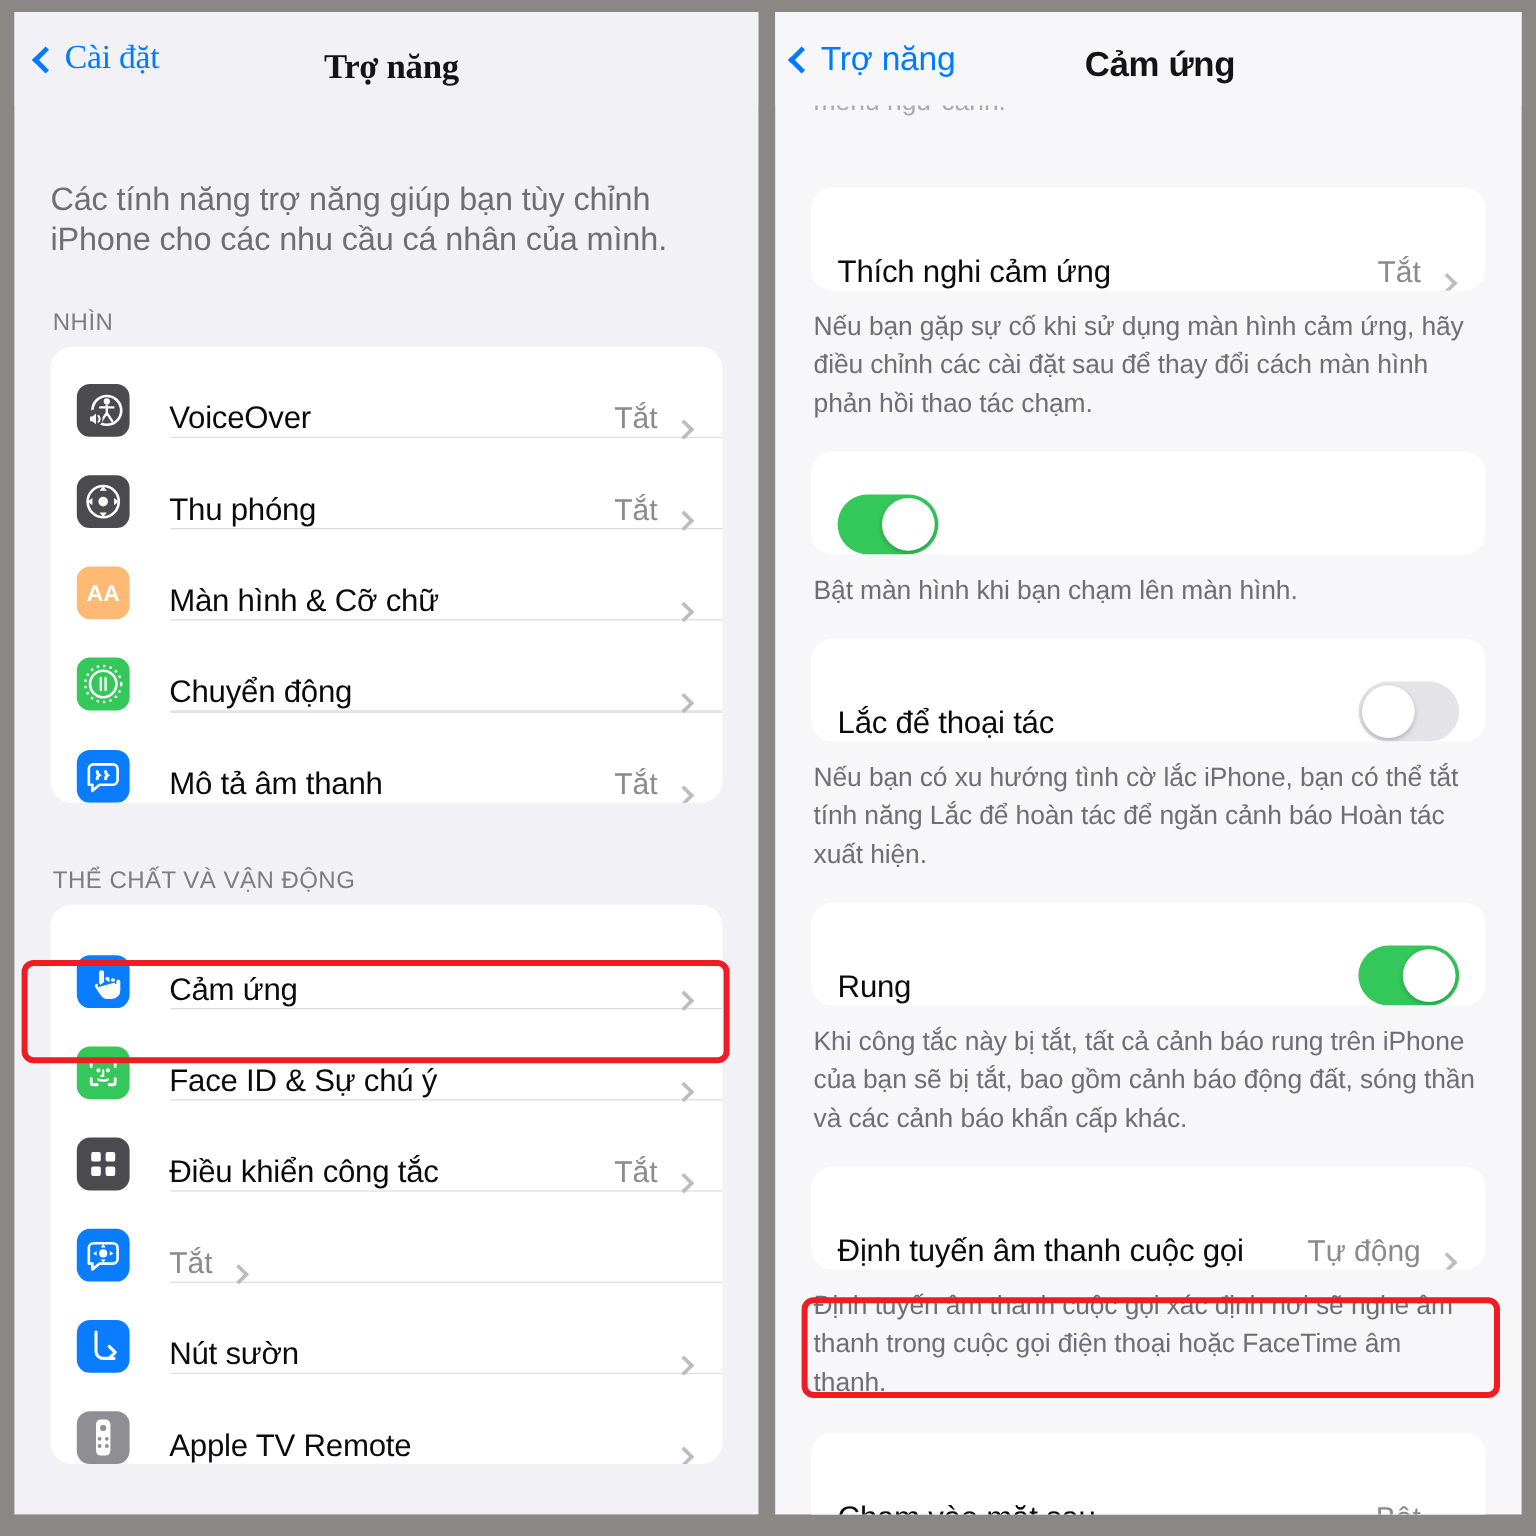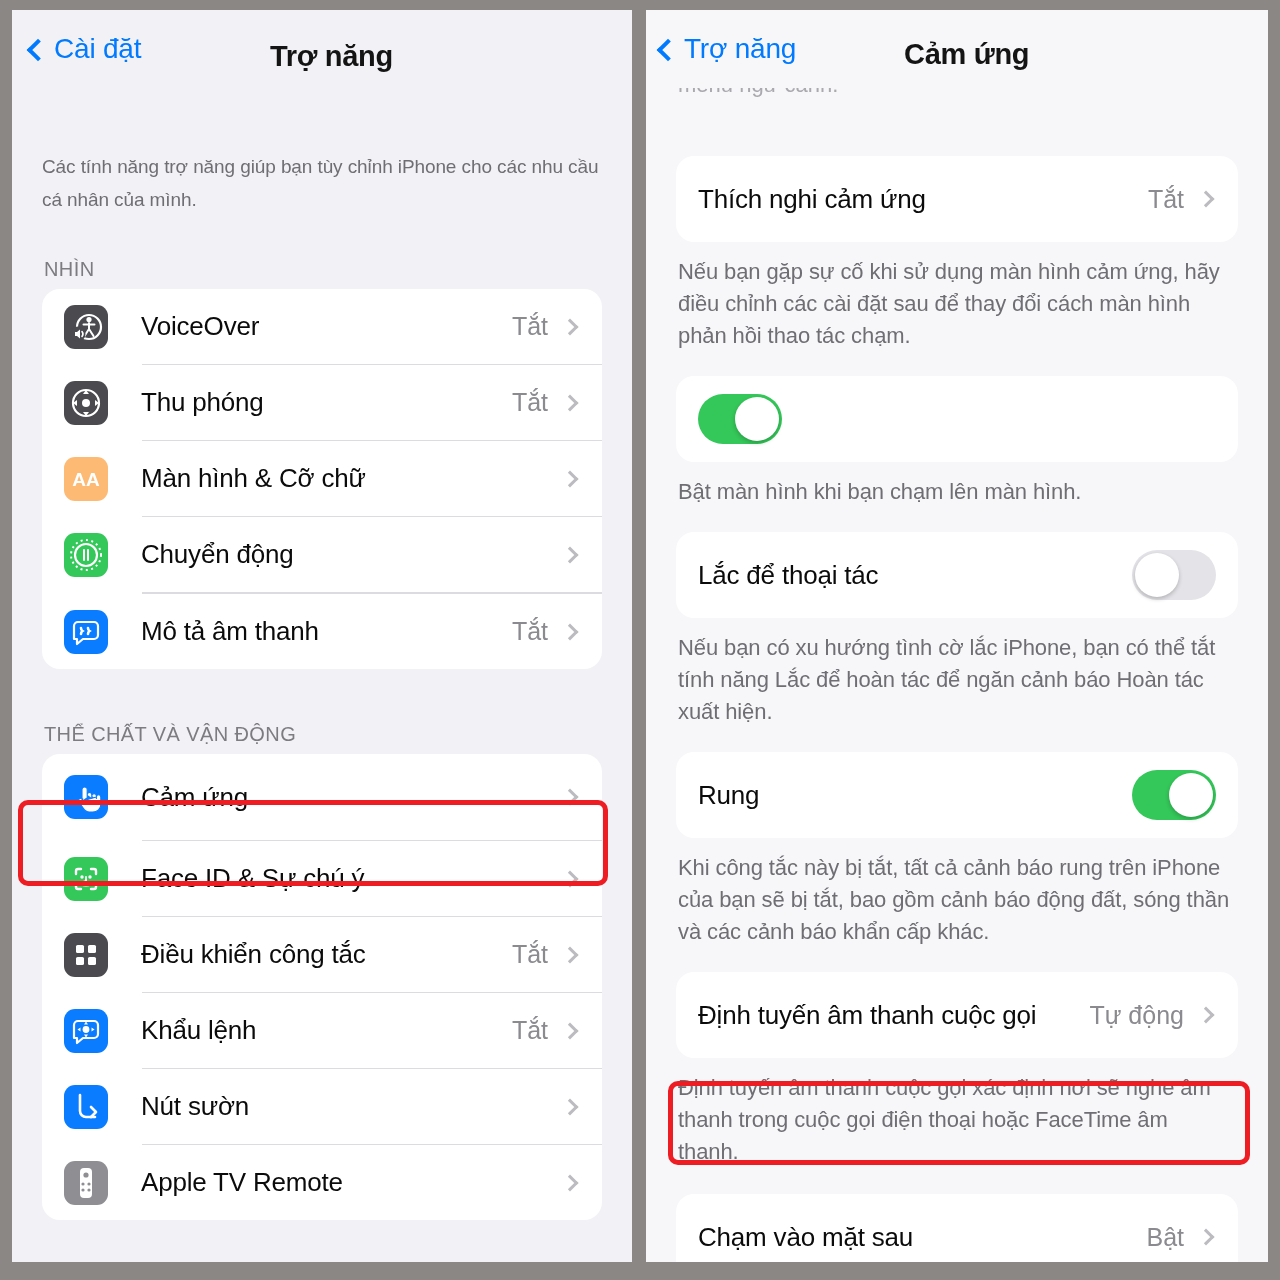--- a/index.html
+++ b/index.html
@@ -25,21 +25,21 @@
   #panel-left  { left: 12px;  width: 620px; background: #f2f2f6; }
   #panel-right { left: 646px; width: 622px; background: #f7f7fa; }
 
   
   .navbar {
     position: relative;
     height: 78px;
     display: flex;
     align-items: center;
   }
-  #panel-left  .navbar { background: #f2f2f6; }
+  #panel-left  .navbar { background: #f2f2f6; font-family: Liberation Serif, serif; }
   #panel-right .navbar { background: #f7f7fa; }
 
   .back-btn {
     display: flex;
     align-items: center;
     gap: 6px;
     color: #007aff;
     font-size: 28px;
     letter-spacing: -0.2px;
     cursor: pointer;
@@ -63,21 +63,21 @@
     letter-spacing: -0.3px;
     white-space: nowrap;
   }
   #panel-left  .nav-title { left: 258px; top: 30px; }
   #panel-right .nav-title { left: 258px; top: 28px; }
 
   
   .body-area { position: relative; }
 
   .intro-text {
-    font-size: 19px;
+    font-size: 27px;
     line-height: 33px;
     color: #6e6e73;
     padding: 0 30px;
     letter-spacing: -0.1px;
   }
 
   .section-header {
     font-size: 20px;
     color: #7c7c81;
     letter-spacing: 0.4px;
@@ -87,21 +87,21 @@
 
   .card {
     background: #ffffff;
     border-radius: 18px;
     margin: 0 30px;
     overflow: hidden;
   }
 
   .row {
     display: flex;
-    align-items: center;
+    align-items: flex-end;
     min-height: 75px;
     padding: 0 22px 0 22px;
     position: relative;
     cursor: pointer;
   }
   .row.tall { min-height: 86px; }
 
   .row-sep {
     height: 1px;
     background: #dcdce0;
@@ -341,21 +341,20 @@
         <div class="row-sep"></div>
 
         <div class="row">
           <span class="app-icon" style="background:#0a7cff">
             <svg viewBox="0 0 44 44">
                 <path d="M10 16a4 4 0 014-4h16a4 4 0 014 4v9a4 4 0 01-4 4H19l-6 5v-5h-3V16z" fill="none" stroke="#fff" stroke-width="2.2" stroke-linejoin="round"></path>
                 <circle cx="22" cy="20.5" r="3.4" fill="#fff"></circle>
                 <path d="M22 12.5l2 3h-4zM22 28.5l2-3h-4zM13.5 20.5l3-2v4zM30.5 20.5l-3-2v4z" fill="#fff"></path>
               </svg>
           </span>
-          <span class="row-label">Khẩu lệnh</span>
           <span class="row-value">Tắt</span>
           <span class="chev-fwd"></span>
         </div>
         <div class="row-sep"></div>
 
         <div class="row">
           <span class="app-icon" style="background:#0a7cff">
             <svg viewBox="0 0 44 44">
                 <path d="M16 10v16a6 6 0 006 6h9" stroke="#fff" stroke-width="2.6" fill="none" stroke-linecap="round"></path>
                 <path d="M27 27l5 5-5 5" stroke="#fff" stroke-width="2.6" fill="none" stroke-linecap="round" stroke-linejoin="round" transform="translate(0,-5)"></path>

